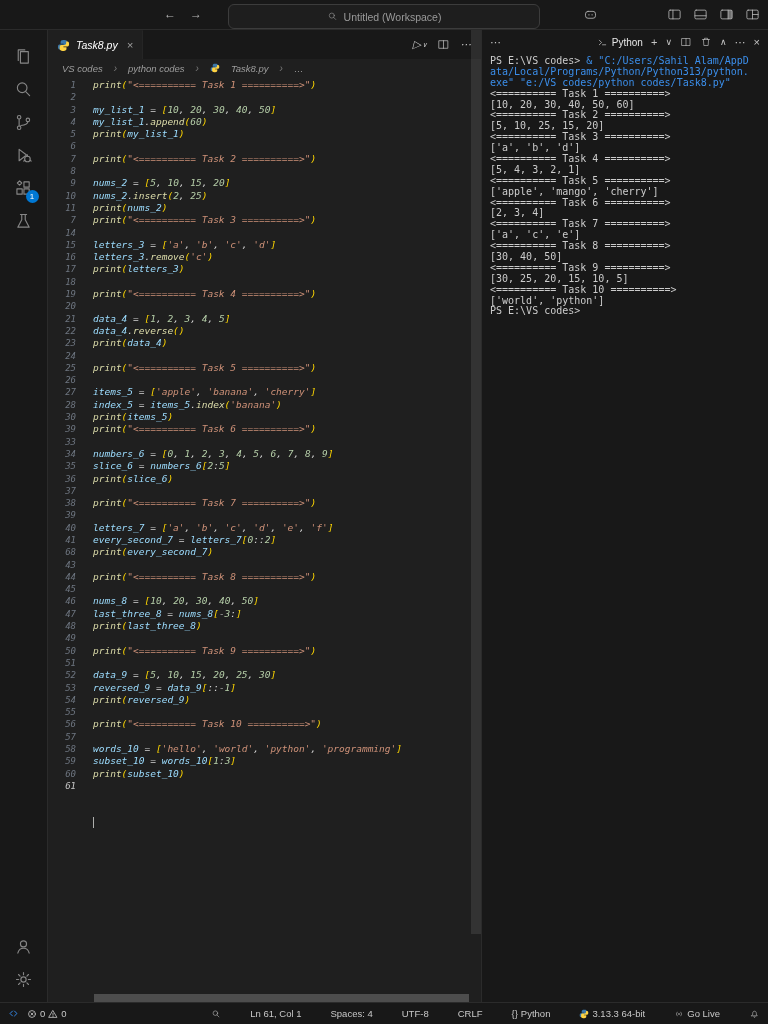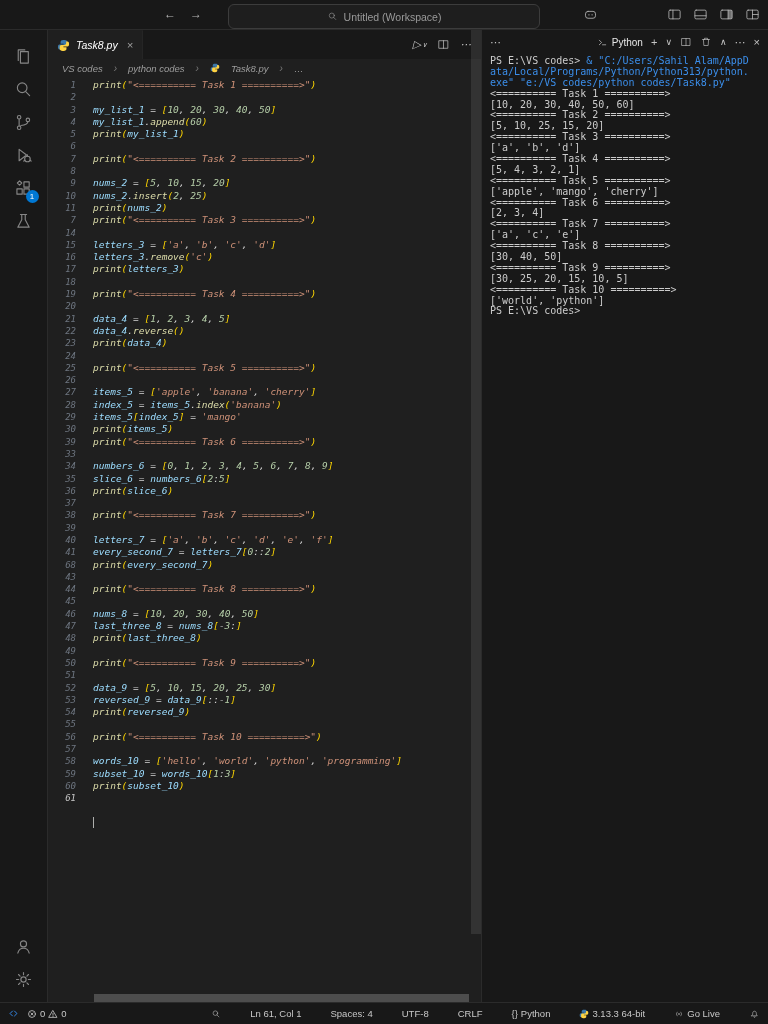--- a/index.html
+++ b/index.html
@@ -253,21 +253,20 @@
             <div class="code-line"><span class="ln">19</span><span class="line-content"><span class="tk-f">print</span><span class="tk-b">(</span><span class="tk-s">"&lt;========== Task 4 ==========&gt;"</span><span class="tk-b">)</span></span></div>
             <div class="code-line"><span class="ln">20</span><span class="line-content"></span></div>
             <div class="code-line"><span class="ln">21</span><span class="line-content"><span class="tk-v">data_4</span><span class="tk-o"> = </span><span class="tk-b">[</span><span class="tk-n">1</span><span class="tk-o">, </span><span class="tk-n">2</span><span class="tk-o">, </span><span class="tk-n">3</span><span class="tk-o">, </span><span class="tk-n">4</span><span class="tk-o">, </span><span class="tk-n">5</span><span class="tk-b">]</span></span></div>
             <div class="code-line"><span class="ln">22</span><span class="line-content"><span class="tk-v">data_4</span><span class="tk-o">.</span><span class="tk-f">reverse</span><span class="tk-b">()</span></span></div>
             <div class="code-line"><span class="ln">23</span><span class="line-content"><span class="tk-f">print</span><span class="tk-b">(</span><span class="tk-v">data_4</span><span class="tk-b">)</span></span></div>
             <div class="code-line"><span class="ln">24</span><span class="line-content"></span></div>
             <div class="code-line"><span class="ln">25</span><span class="line-content"><span class="tk-f">print</span><span class="tk-b">(</span><span class="tk-s">"&lt;========== Task 5 ==========&gt;"</span><span class="tk-b">)</span></span></div>
             <div class="code-line"><span class="ln">26</span><span class="line-content"></span></div>
             <div class="code-line"><span class="ln">27</span><span class="line-content"><span class="tk-v">items_5</span><span class="tk-o"> = </span><span class="tk-b">[</span><span class="tk-s">'apple'</span><span class="tk-o">, </span><span class="tk-s">'banana'</span><span class="tk-o">, </span><span class="tk-s">'cherry'</span><span class="tk-b">]</span></span></div>
             <div class="code-line"><span class="ln">28</span><span class="line-content"><span class="tk-v">index_5</span><span class="tk-o"> = </span><span class="tk-v">items_5</span><span class="tk-o">.</span><span class="tk-f">index</span><span class="tk-b">(</span><span class="tk-s">'banana'</span><span class="tk-b">)</span></span></div>
-            <div class="code-line"><span class="ln">29</span><span class="line-content"><span class="tk-v">items_5</span><span class="tk-b">[</span><span class="tk-v">index_5</span><span class="tk-b">]</span><span class="tk-o"> = </span><span class="tk-s">'mango'</span></span></div>
             <div class="code-line"><span class="ln">30</span><span class="line-content"><span class="tk-f">print</span><span class="tk-b">(</span><span class="tk-v">items_5</span><span class="tk-b">)</span></span></div>
             <div class="code-line"><span class="ln">39</span><span class="line-content"><span class="tk-f">print</span><span class="tk-b">(</span><span class="tk-s">"&lt;========== Task 6 ==========&gt;"</span><span class="tk-b">)</span></span></div>
             <div class="code-line"><span class="ln">33</span><span class="line-content"></span></div>
             <div class="code-line"><span class="ln">34</span><span class="line-content"><span class="tk-v">numbers_6</span><span class="tk-o"> = </span><span class="tk-b">[</span><span class="tk-n">0</span><span class="tk-o">, </span><span class="tk-n">1</span><span class="tk-o">, </span><span class="tk-n">2</span><span class="tk-o">, </span><span class="tk-n">3</span><span class="tk-o">, </span><span class="tk-n">4</span><span class="tk-o">, </span><span class="tk-n">5</span><span class="tk-o">, </span><span class="tk-n">6</span><span class="tk-o">, </span><span class="tk-n">7</span><span class="tk-o">, </span><span class="tk-n">8</span><span class="tk-o">, </span><span class="tk-n">9</span><span class="tk-b">]</span></span></div>
             <div class="code-line"><span class="ln">35</span><span class="line-content"><span class="tk-v">slice_6</span><span class="tk-o"> = </span><span class="tk-v">numbers_6</span><span class="tk-b">[</span><span class="tk-n">2</span><span class="tk-o">:</span><span class="tk-n">5</span><span class="tk-b">]</span></span></div>
             <div class="code-line"><span class="ln">36</span><span class="line-content"><span class="tk-f">print</span><span class="tk-b">(</span><span class="tk-v">slice_6</span><span class="tk-b">)</span></span></div>
             <div class="code-line"><span class="ln">37</span><span class="line-content"></span></div>
             <div class="code-line"><span class="ln">38</span><span class="line-content"><span class="tk-f">print</span><span class="tk-b">(</span><span class="tk-s">"&lt;========== Task 7 ==========&gt;"</span><span class="tk-b">)</span></span></div>
             <div class="code-line"><span class="ln">39</span><span class="line-content"></span></div>
             <div class="code-line"><span class="ln">40</span><span class="line-content"><span class="tk-v">letters_7</span><span class="tk-o"> = </span><span class="tk-b">[</span><span class="tk-s">'a'</span><span class="tk-o">, </span><span class="tk-s">'b'</span><span class="tk-o">, </span><span class="tk-s">'c'</span><span class="tk-o">, </span><span class="tk-s">'d'</span><span class="tk-o">, </span><span class="tk-s">'e'</span><span class="tk-o">, </span><span class="tk-s">'f'</span><span class="tk-b">]</span></span></div>

